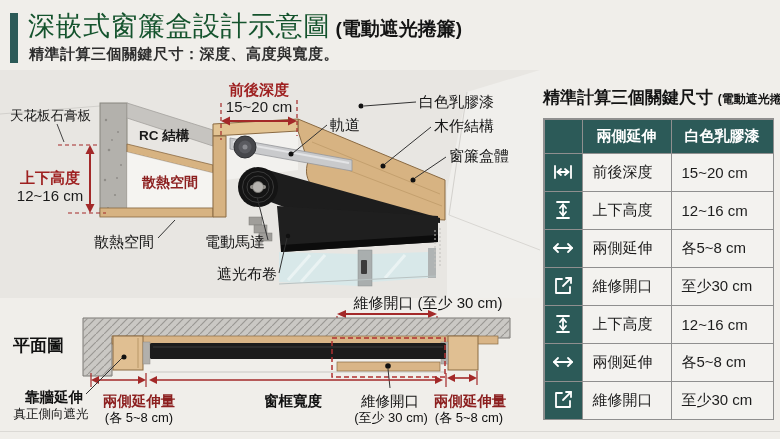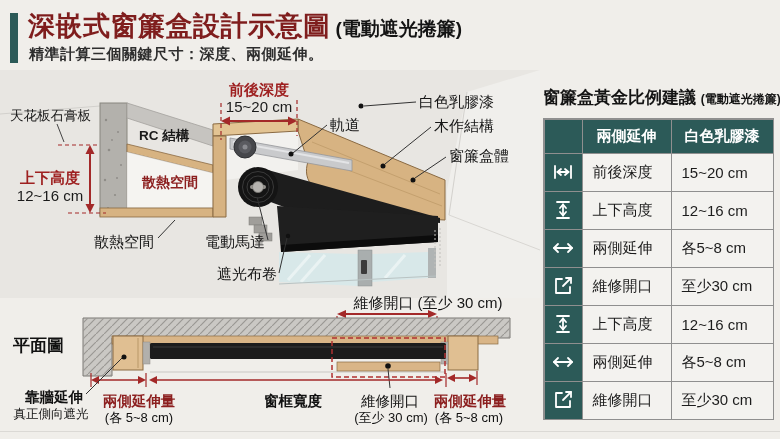--- a/index.html
+++ b/index.html
@@ -4,21 +4,21 @@
 <style>
   html,body{margin:0;padding:0;}
   body{
     width:780px;height:439px;position:relative;overflow:hidden;
     background:#f0eeea;
     font-family:"Liberation Sans",sans-serif;
     color:#161616;
   }
   .accent-bar{position:absolute;left:10px;top:13px;width:8px;height:50px;background:#2c5a58;}
   .title-wrap{position:absolute;left:28px;top:8px;white-space:nowrap;}
-  .title-main{font-size:27px;font-weight:bold;color:#7f1d1d;letter-spacing:.5px;}
+  .title-main{font-size:27px;font-weight:normal;color:#14532d;letter-spacing:.5px;}
   .title-suffix{font-size:19px;font-weight:bold;color:#141414;margin-left:5px;}
   .subtitle{position:absolute;left:29px;top:45px;font-size:15px;font-weight:bold;color:#2e2e2e;letter-spacing:.5px;}
   .diagram-svg{position:absolute;left:0;top:70px;}
   svg text{font-family:"Liberation Sans",sans-serif;}
 
   
   .panel{position:absolute;left:543px;top:86px;width:230px;}
   .panel-title{font-size:17px;font-weight:bold;color:#141414;white-space:nowrap;}
   .panel-title .suffix{font-size:12px;font-weight:bold;}
   .ratio-table{margin-top:9px;border:1px solid #8f8f8f;border-right:1px solid #8f8f8f;width:229px;}
@@ -31,21 +31,21 @@
   .icon-svg{width:24px;height:24px;stroke:#fff;fill:none;stroke-width:1.8;stroke-linecap:round;stroke-linejoin:round;}
   .bottom-line{position:absolute;left:0;top:431px;width:780px;height:1px;background:#dbd9d5;}
 </style>
 </head>
 <body>
 
 <div class="accent-bar"></div>
 <div class="title-wrap">
   <span class="title-main">深嵌式窗簾盒設計示意圖</span><span class="title-suffix">(電動遮光捲簾)</span>
 </div>
-<div class="subtitle">精準計算三個關鍵尺寸：深度、兩側延伸。</div>
+<div class="subtitle">精準計算三個關鍵尺寸：深度、高度與寬度。</div>
 
 <svg class="diagram-svg" width="540" height="369" viewBox="0 0 540 369">
   <defs>
     <pattern id="hatch" width="8" height="8" patternUnits="userSpaceOnUse">
       <path d="M-2,10 L10,-2" stroke="#9a9894" stroke-width="1.2"></path>
     </pattern>
   </defs>
 
   <g>
     <rect x="0" y="0" width="540" height="228" fill="#e8e6e2"></rect>
@@ -229,21 +229,21 @@
 
   <text x="390" y="336" text-anchor="middle" font-size="14.5" fill="#111">維修開口</text>
   <text x="391" y="352" text-anchor="middle" font-size="13" fill="#111">(至少 30 cm)</text>
 
   <text x="470" y="336" text-anchor="middle" font-size="14.5" font-weight="bold" fill="#8c1f1f">兩側延伸量</text>
   <text x="469" y="352" text-anchor="middle" font-size="13" fill="#111">(各 5~8 cm)</text>
 </svg>
 
 <div class="panel">
   <div class="panel-title">
-    <span>窗簾盒黃金比例建議</span>
+    <span>精準計算三個關鍵尺寸</span>
     <span class="suffix">(電動遮光捲簾)</span>
   </div>
   <div class="ratio-table">
     <div class="t-row">
       <div class="t-cell t-head"></div>
       <div class="t-cell t-head">兩側延伸</div>
       <div class="t-cell t-head">白色乳膠漆</div>
     </div>
 
     <div class="t-row">

